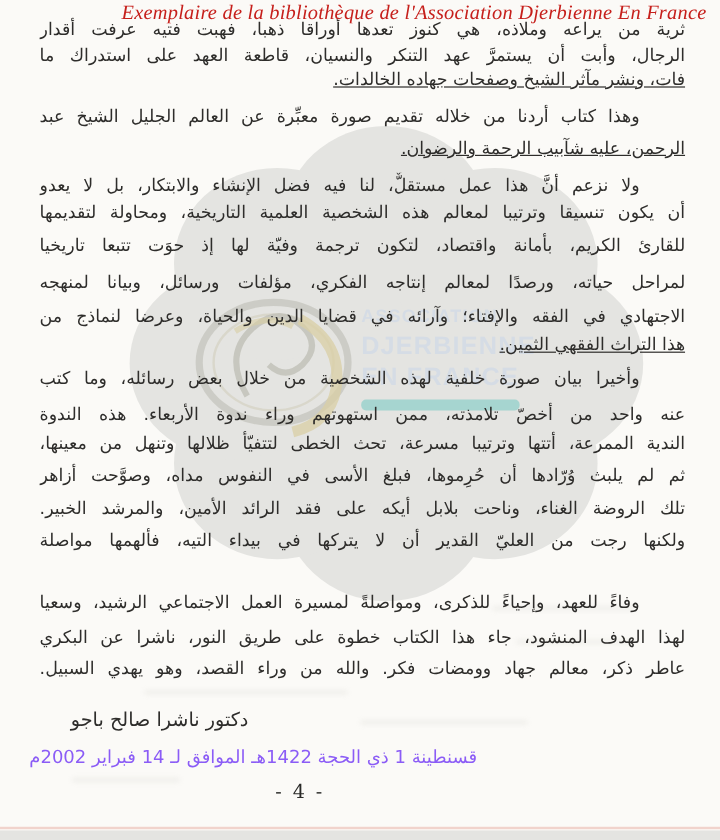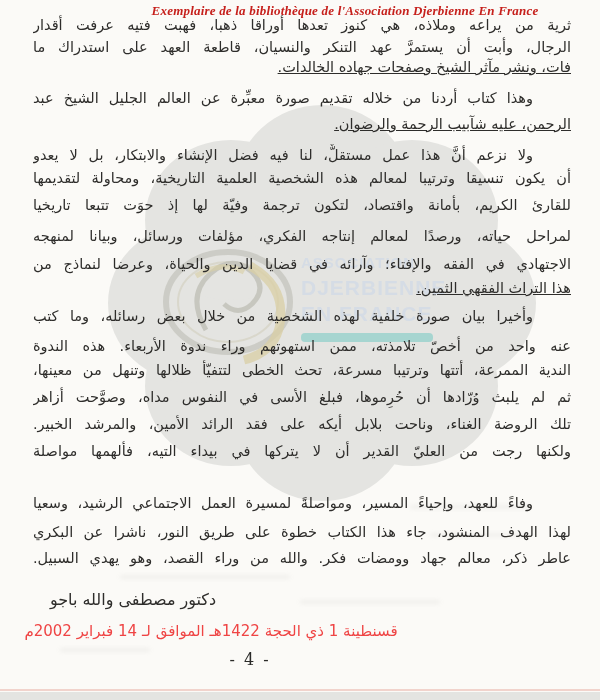--- a/index.html
+++ b/index.html
@@ -11,22 +11,22 @@
   .page{
     position:relative;width:600px;height:700px;
     background:#fbfaf7;
   }
   
   .watermark{position:absolute;inset:0;z-index:0;}
   
   .stamp-fr{
     position:absolute;top:2px;left:92px;width:506px;height:17px;
     z-index:3;color:#c6201c;
-    font-family:"Liberation Serif",serif;font-weight:bold;font-style:italic;
-    font-size:13px;line-height:17px;text-align:center;letter-spacing:.2px;
+    font-family:"Liberation Serif",serif;font-weight:normal;font-style:italic;
+    font-size:17px;line-height:17px;text-align:center;letter-spacing:.2px;
     white-space:nowrap;
   }
   .stamp-ar{
     position:absolute;top:15px;left:128px;width:318px;height:22px;
     z-index:3;color:#cf1e17;direction:rtl;
     font-weight:bold;font-size:17px;line-height:22px;text-align:center;
     text-shadow:0 0 .4px #cf1e17;white-space:nowrap;
   }
   
   .bodytext{position:absolute;inset:0;z-index:2;}
@@ -40,21 +40,21 @@
   .line.end{text-align:right;text-align-last:right;text-decoration:underline;}
   .line.indent{padding-right:38px;width:500px;}
   
   .signature{
     position:absolute;top:588px;left:48px;width:170px;height:24px;z-index:2;
     direction:rtl;text-align:center;color:#2e2d2b;font-size:16px;line-height:24px;
     white-space:nowrap;
   }
   .dateline{
     position:absolute;top:619px;left:22px;width:378px;height:24px;z-index:2;
-    direction:rtl;text-align:center;color:#ef4444;font-size:15px;line-height:24px;
+    direction:rtl;text-align:center;color:#8b5cf6;font-size:15px;line-height:24px;
     white-space:nowrap;
   }
   .pagenum{
     position:absolute;top:649px;left:190px;width:120px;height:22px;z-index:2;
     text-align:center;color:#2a2a28;
     font-family:"DejaVu Serif",serif;font-size:16px;line-height:22px;letter-spacing:2px;
   }
   
   .edge-pink{
     position:absolute;top:689px;left:0;width:600px;height:2px;z-index:1;
@@ -125,25 +125,25 @@
     <div class="line" style="top:194px">للقارئ الكريم، بأمانة واقتصاد، لتكون ترجمة وفيّة لها إذ حوَت تتبعا تاريخيا</div>
     <div class="line" style="top:225px">لمراحل حياته، ورصدًا لمعالم إنتاجه الفكري، مؤلفات ورسائل، وبيانا لمنهجه</div>
     <div class="line" style="top:253px">الاجتهادي في الفقه والإفتاء؛ وآرائه في قضايا الدين والحياة، وعرضا لنماذج من</div>
     <div class="line end" style="top:277px">هذا التراث الفقهي الثمين.</div>
     <div class="line indent" style="top:305px">وأخيرا بيان صورة خلفية لهذه الشخصية من خلال بعض رسائله، وما كتب</div>
     <div class="line" style="top:335px">عنه واحد من أخصّ تلامذته، ممن استهوتهم وراء ندوة الأربعاء. هذه الندوة</div>
     <div class="line" style="top:359px">الندية الممرعة، أتتها وترتيبا مسرعة، تحث الخطى لتتفيّأ ظلالها وتنهل من معينها،</div>
     <div class="line" style="top:386px">ثم لم يلبث وُرّادها أن حُرِموها، فبلغ الأسى في النفوس مداه، وصوَّحت أزاهر</div>
     <div class="line" style="top:413px">تلك الروضة الغناء، وناحت بلابل أيكه على فقد الرائد الأمين، والمرشد الخبير.</div>
     <div class="line" style="top:440px">ولكنها رجت من العليّ القدير أن لا يتركها في بيداء التيه، فألهمها مواصلة</div>
-    <div class="line indent" style="top:492px">وفاءً للعهد، وإحياءً المسير، ومواصلةً لمسيرة العمل الاجتماعي الرشيد، وسعيا</div>
+    <div class="line indent" style="top:492px">وفاءً للعهد، وإحياءً للذكرى، ومواصلةً لمسيرة العمل الاجتماعي الرشيد، وسعيا</div>
     <div class="line" style="top:521px">لهذا الهدف المنشود، جاء هذا الكتاب خطوة على طريق النور، ناشرا عن البكري</div>
     <div class="line" style="top:547px">عاطر ذكر، معالم جهاد وومضات فكر. والله من وراء القصد، وهو يهدي السبيل.</div>
   </div>
 
-  <div class="signature">دكتور مصطفى والله باجو</div>
+  <div class="signature">دكتور ناشرا صالح باجو</div>
   <div class="dateline">قسنطينة 1 ذي الحجة 1422هـ الموافق لـ 14 فبراير 2002م</div>
   <div class="pagenum">- 4 -</div>
 
   <div class="edge-pink"></div>
   <div class="edge-gray"></div>
 
 </div>
 
 </body></html>

